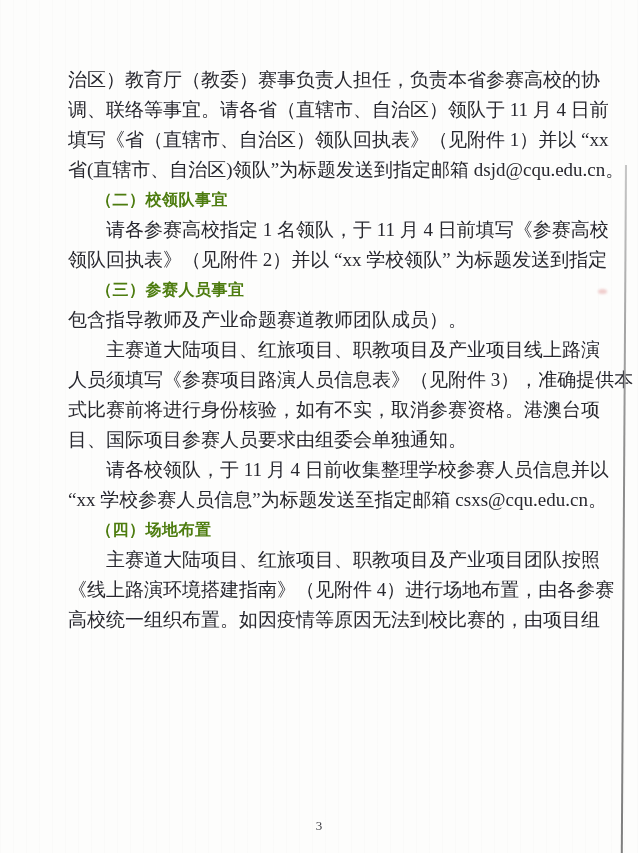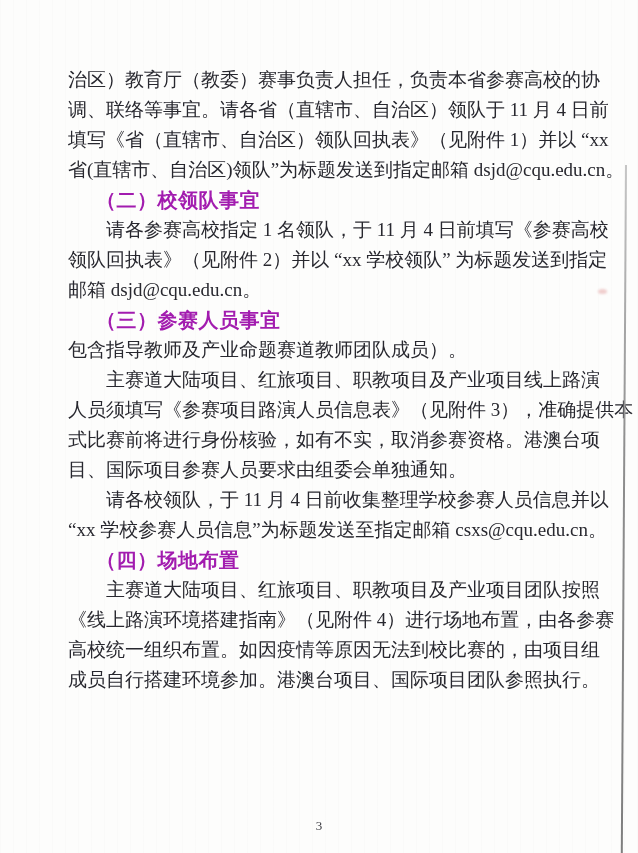--- a/index.html
+++ b/index.html
@@ -48,25 +48,25 @@
   }
   .line.last {
     text-align-last: left;
   }
   .line.indent {
     text-indent: 38px;
   }
   .heading {
     height: 30px;
     line-height: 30px;
-    font-size: 20px;
+    font-size: 16px;
     font-weight: bold;
     text-indent: 28px;
     white-space: nowrap;
-    color: #a21caf;
+    color: #4d7c0f;
     letter-spacing: 0.5px;
   }
   .page-number {
     position: absolute;
     top: 818px;
     left: 0;
     width: 638px;
     text-align: center;
     font-size: 13px;
     color: #3a3a40;
@@ -97,31 +97,29 @@
 
 <div class="page">
   <div class="doc-body" id="doc-body">
       <div class="line">治区）教育厅（教委）赛事负责人担任，负责本省参赛高校的协</div>
       <div class="line">调、联络等事宜。请各省（直辖市、自治区）领队于 11 月 4 日前</div>
       <div class="line">填写《省（直辖市、自治区）领队回执表》（见附件 1）并以 “xx</div>
       <div class="line last">省(直辖市、自治区)领队”为标题发送到指定邮箱 dsjd@cqu.edu.cn。</div>
       <div class="heading">（二）校领队事宜</div>
       <div class="line indent">请各参赛高校指定 1 名领队，于 11 月 4 日前填写《参赛高校</div>
       <div class="line">领队回执表》（见附件 2）并以 “xx 学校领队” 为标题发送到指定</div>
-      <div class="line last">邮箱 dsjd@cqu.edu.cn。</div>
       <div class="heading">（三）参赛人员事宜</div>
       <div class="line last">包含指导教师及产业命题赛道教师团队成员）。</div>
       <div class="line indent">主赛道大陆项目、红旅项目、职教项目及产业项目线上路演</div>
       <div class="line">人员须填写《参赛项目路演人员信息表》（见附件 3），准确提供本</div>
       <div class="line">式比赛前将进行身份核验，如有不实，取消参赛资格。港澳台项</div>
       <div class="line last">目、国际项目参赛人员要求由组委会单独通知。</div>
       <div class="line indent">请各校领队，于 11 月 4 日前收集整理学校参赛人员信息并以</div>
       <div class="line last">“xx 学校参赛人员信息”为标题发送至指定邮箱 csxs@cqu.edu.cn。</div>
       <div class="heading">（四）场地布置</div>
       <div class="line indent">主赛道大陆项目、红旅项目、职教项目及产业项目团队按照</div>
       <div class="line">《线上路演环境搭建指南》（见附件 4）进行场地布置，由各参赛</div>
       <div class="line">高校统一组织布置。如因疫情等原因无法到校比赛的，由项目组</div>
-      <div class="line">成员自行搭建环境参加。港澳台项目、国际项目团队参照执行。</div>
     </div>
   <div class="page-number">3</div>
   <div class="scan-line"></div>
   <div class="pink-smudge"></div>
 </div>
 
 </body></html>

